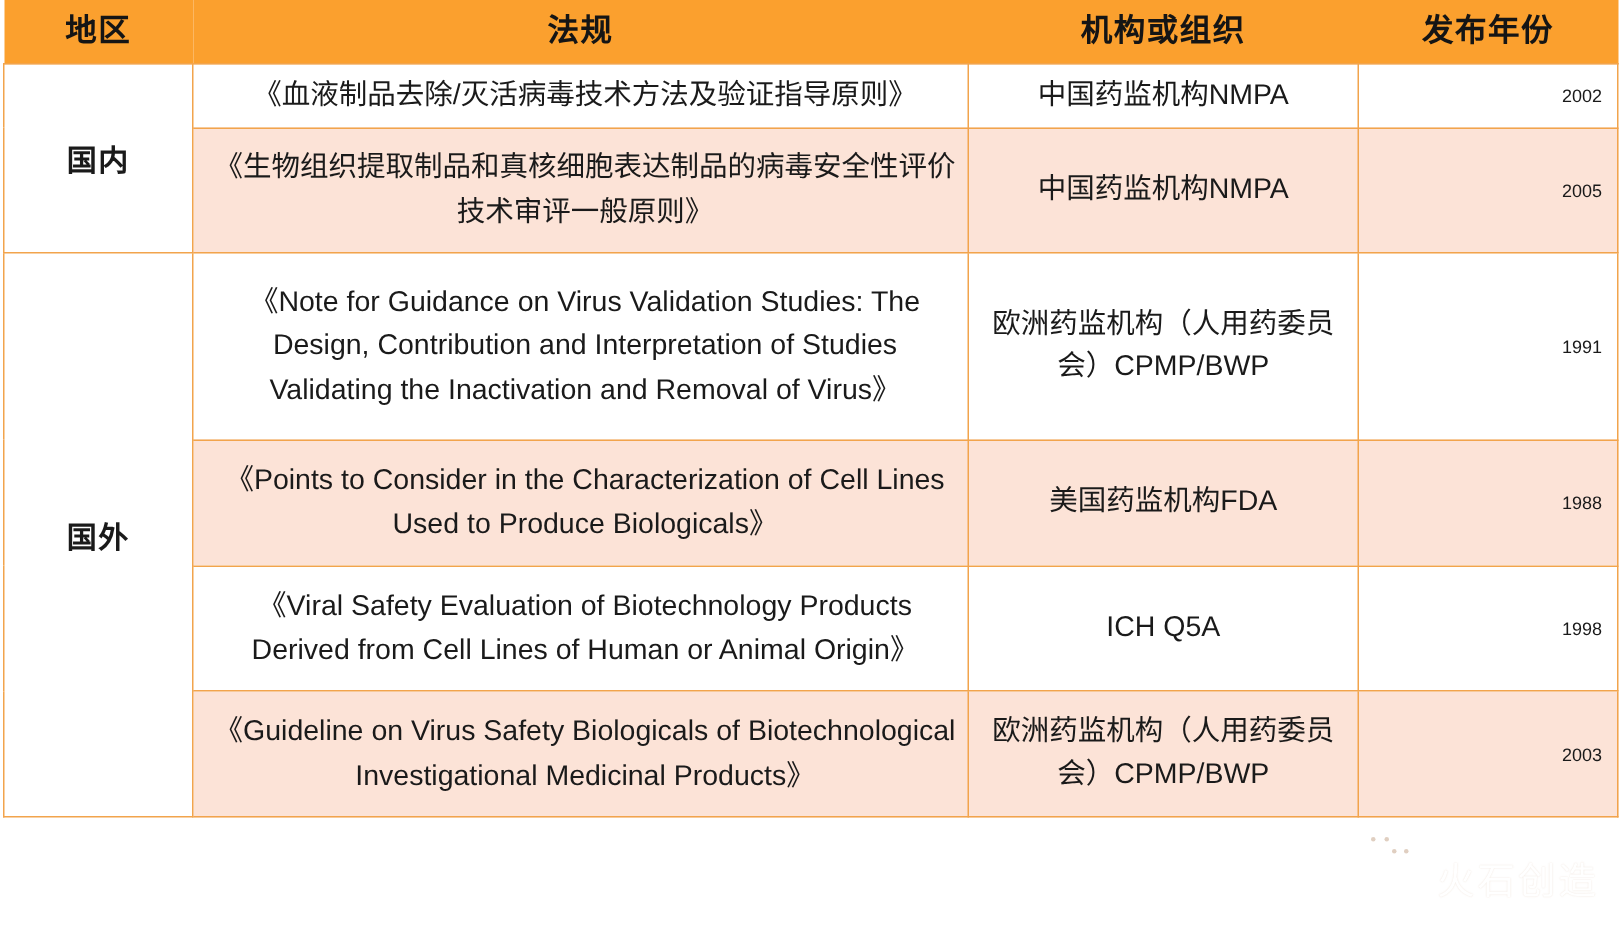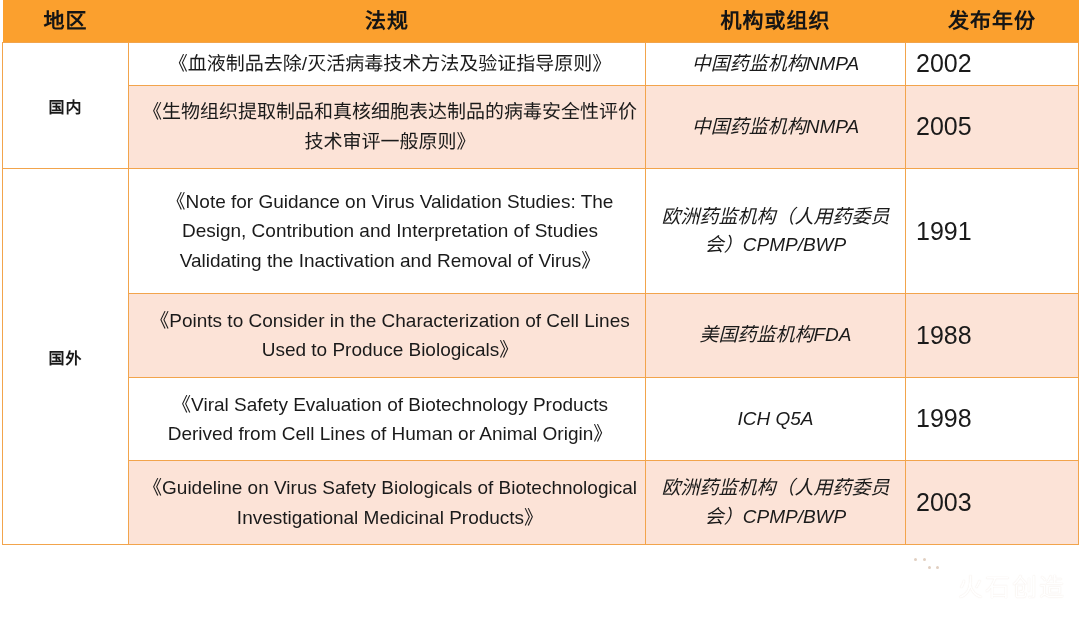--- a/index.html
+++ b/index.html
@@ -57,46 +57,45 @@
     color: #1a1a1a;
     background: #ffffff;
   }
 
   tbody tr.alt td {
     background: #FCE3D7;
   }
 
   td.region-cell {
     text-align: center;
-    font-size: 16px;
+    font-size: 20px;
     font-weight: bold;
     background: #ffffff !important;
     letter-spacing: 1px;
   }
 
   td.reg-cell {
     font-size: 19px;
     line-height: 1.55;
     text-align: center;
     padding-left: 14px;
     padding-right: 8px;
   }
   td.reg-cell.center-one {
   }
 
   td.agency-cell {
     text-align: center;
     font-size: 19px;
     line-height: 1.5;
-    font-style: italic;
   }
 
   td.year-cell {
-    text-align: left;
-    font-size: 25px;
+    text-align: right;
+    font-size: 12px;
   }
 
   
   .watermark {
     position: absolute;
     right: 14px;
     bottom: 22px;
     display: flex;
     align-items: center;
     gap: 7px;

